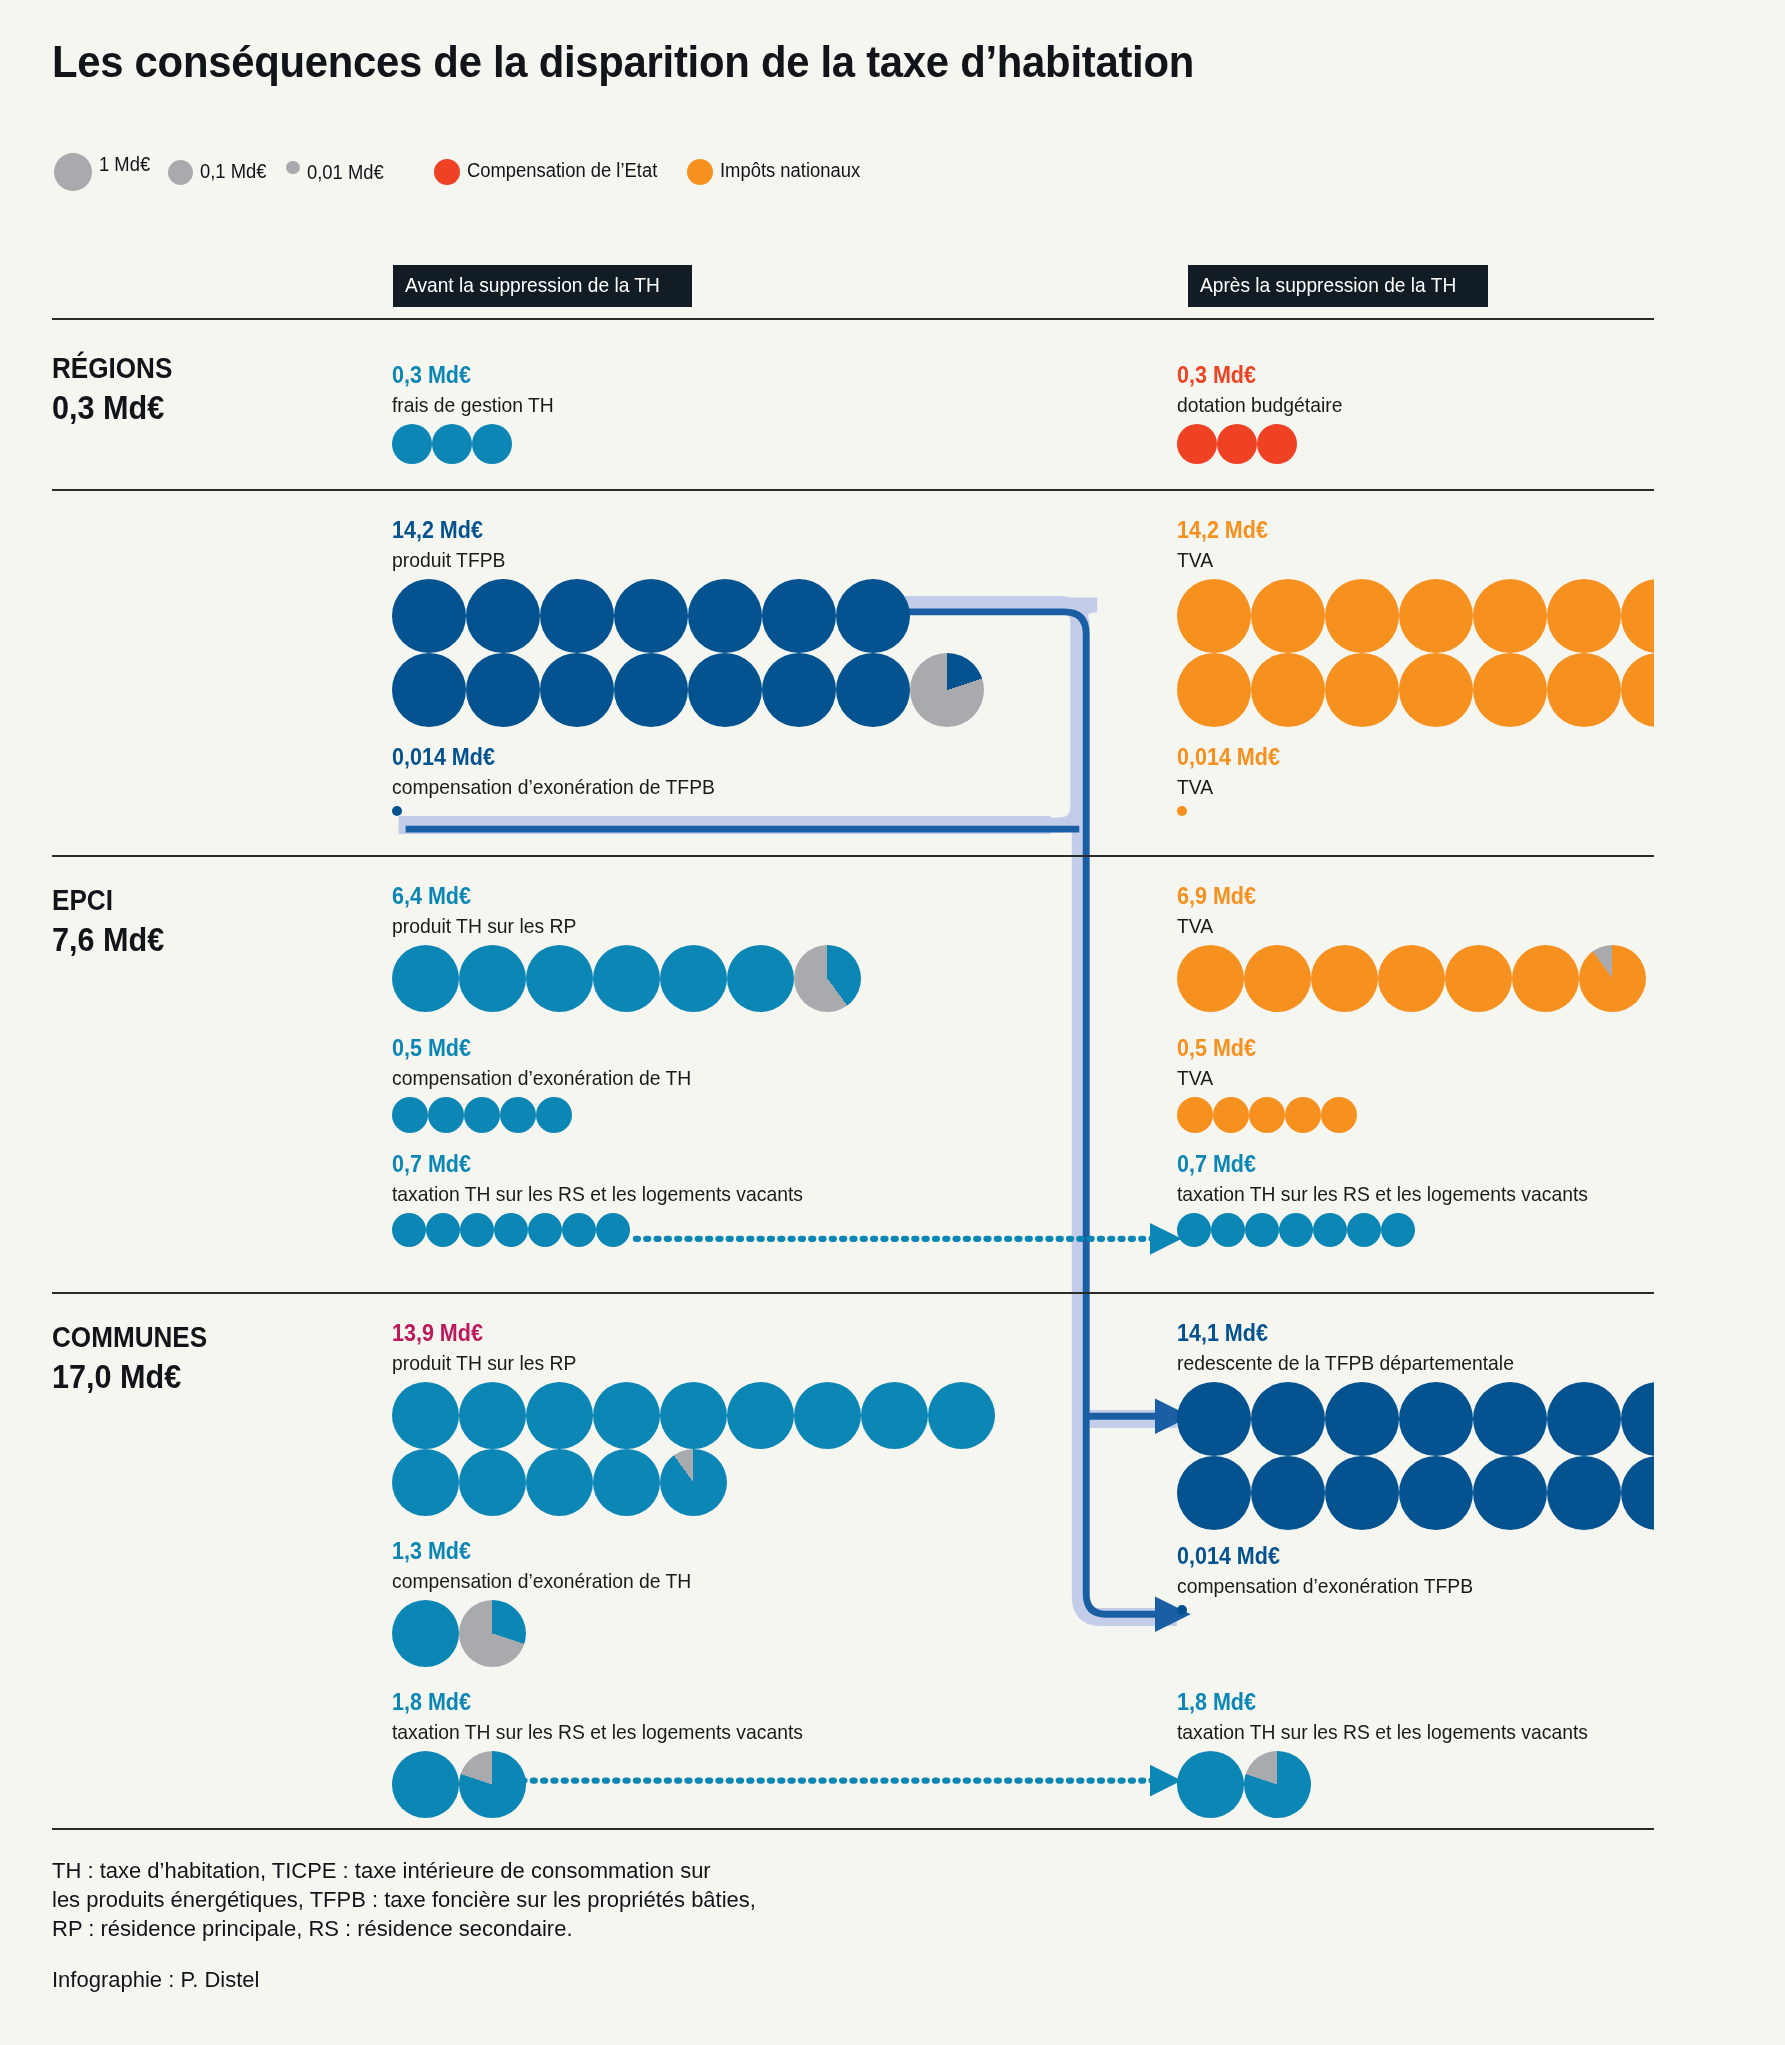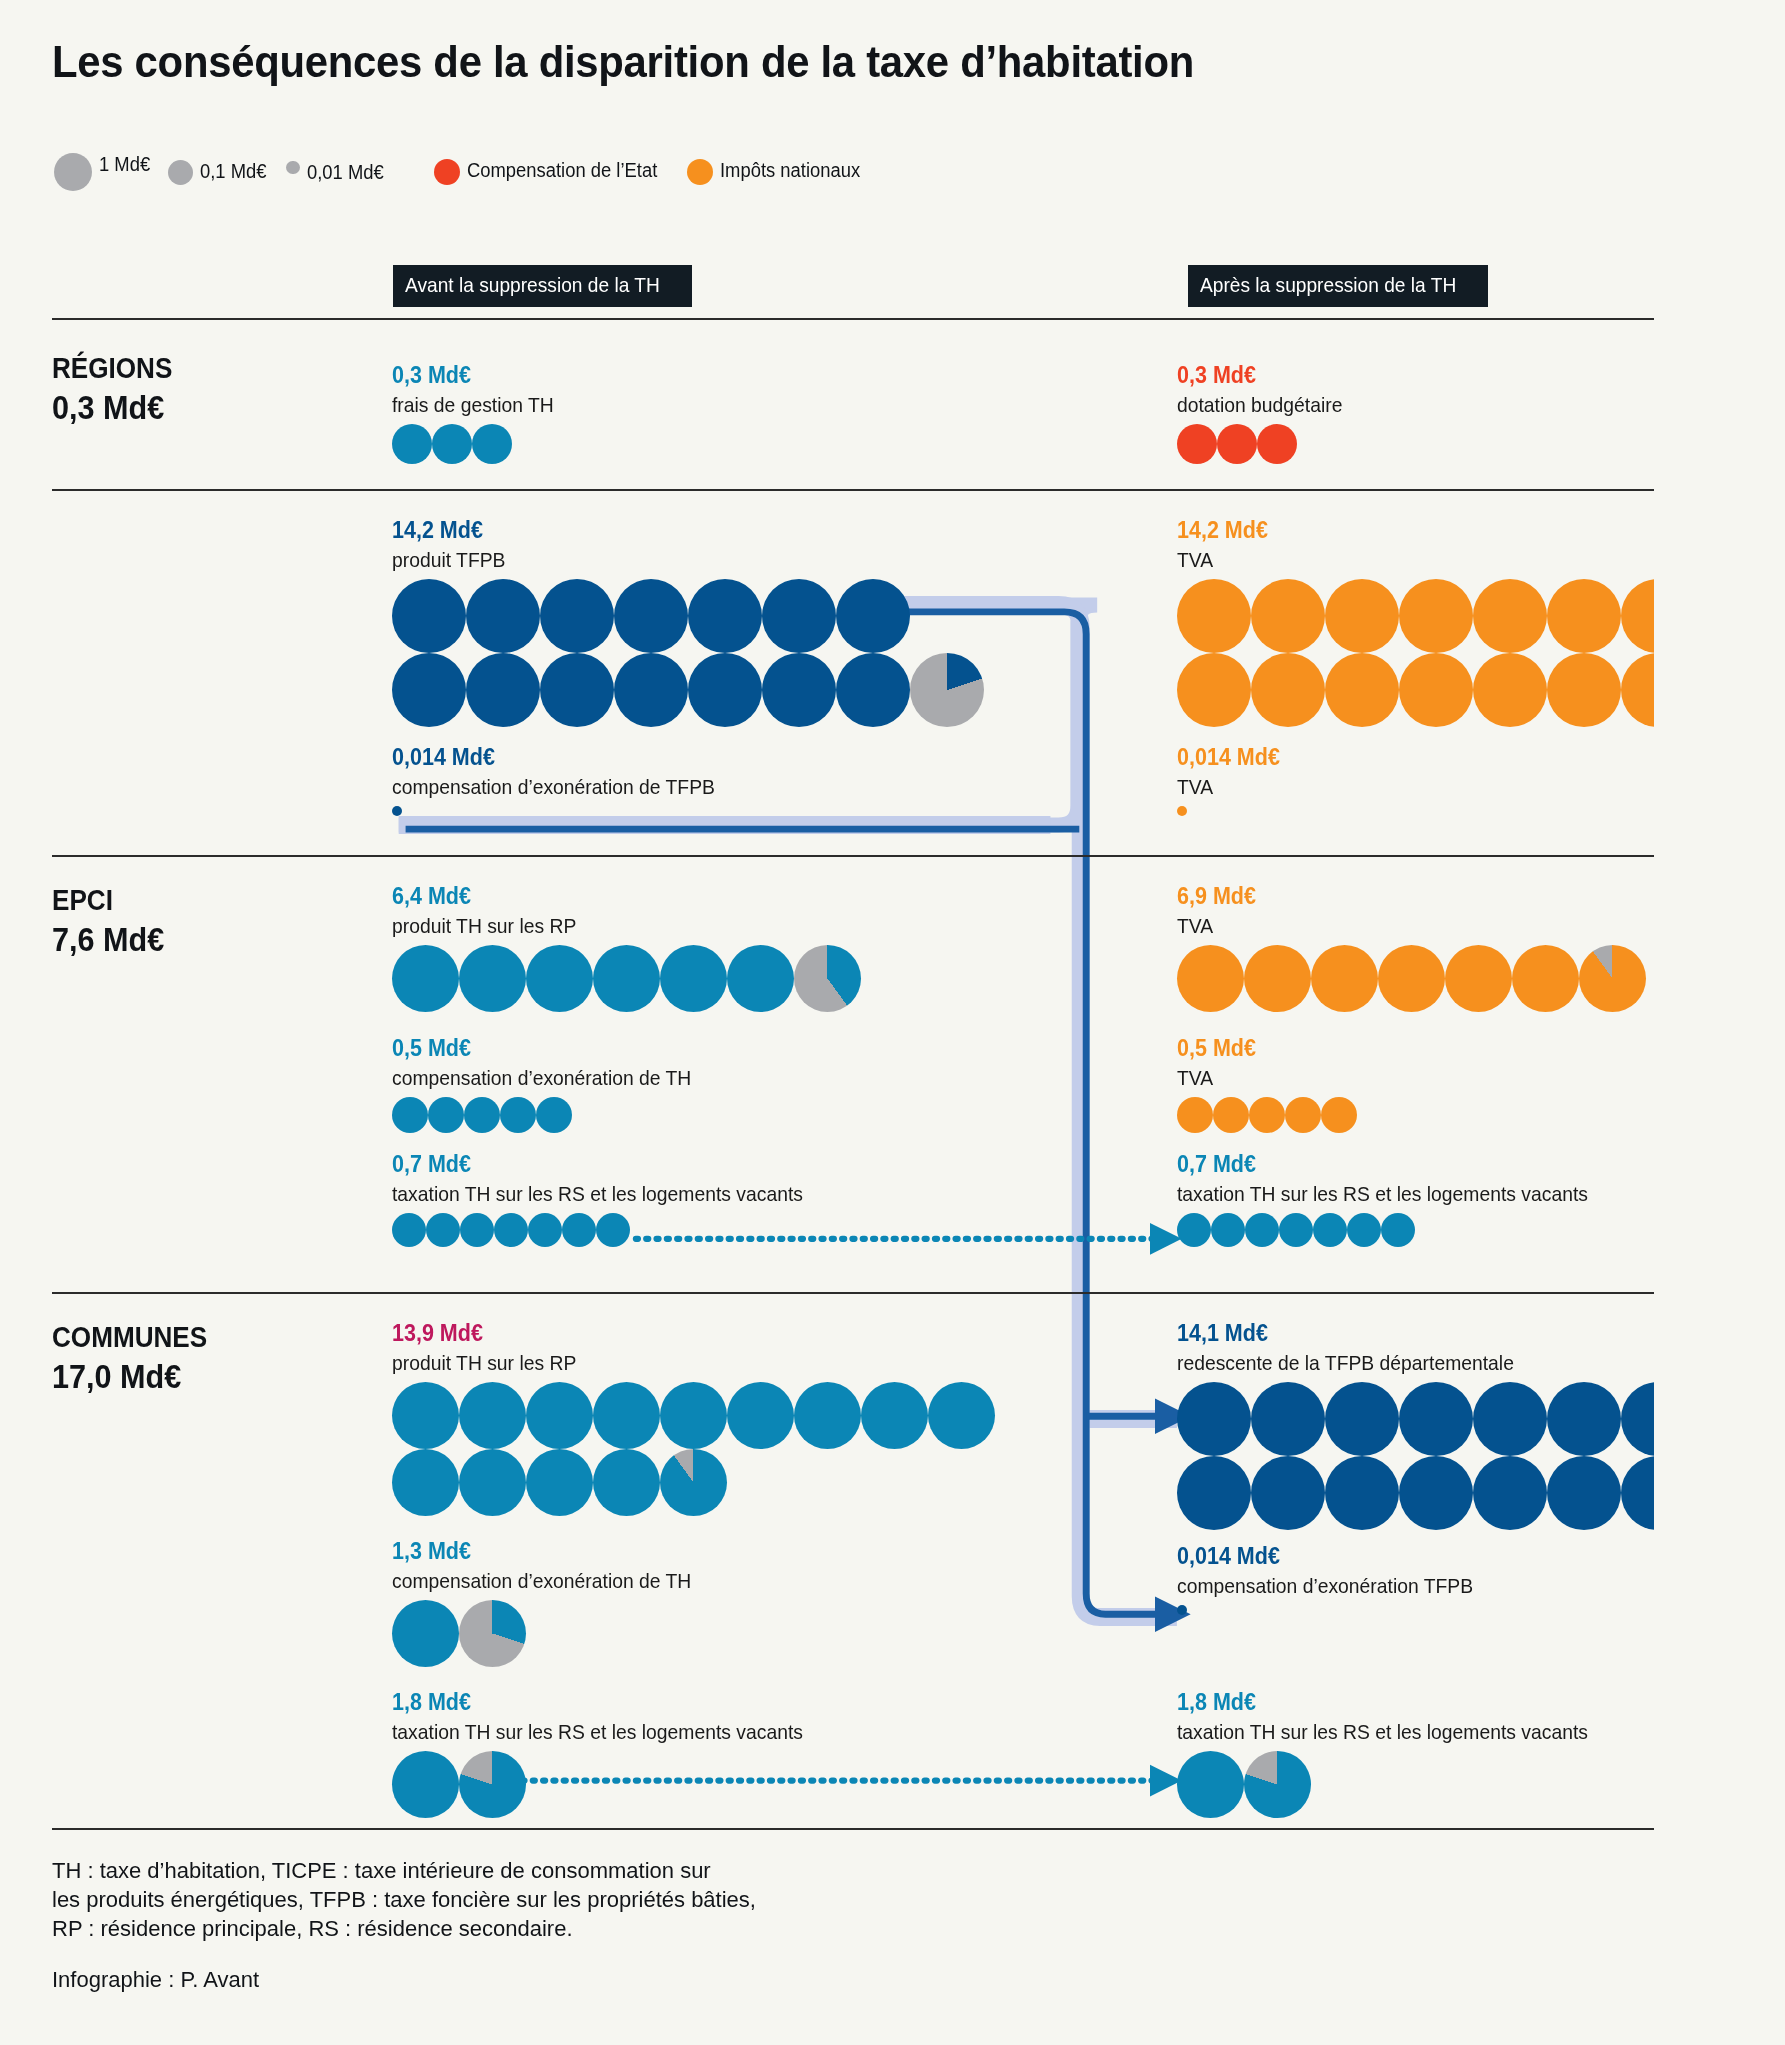--- a/index.html
+++ b/index.html
@@ -463,16 +463,16 @@
         <div class="dotrow">
           <div class="dot" style="width: 67px; height: 67px; background: rgb(11, 134, 181);"></div>
           <div class="dot" style="width: 67px; height: 67px; background: conic-gradient(rgb(11, 134, 181) 0deg, rgb(11, 134, 181) 288deg, rgb(169, 170, 173) 288deg, rgb(169, 170, 173) 360deg);"></div>
         </div>
       </div>
   </div>
 
   <div class="footnote" style="top:1856px">TH : taxe d’habitation, TICPE : taxe intérieure de consommation sur
 les produits énergétiques, TFPB : taxe foncière sur les propriétés bâties,
 RP : résidence principale, RS : résidence secondaire.</div>
-  <div class="credit" style="top:1967px">Infographie : P. Avant</div>
+  <div class="credit" style="top:1967px">Infographie : P. Distel</div>
 
 </div>
 
 
 </body></html>

